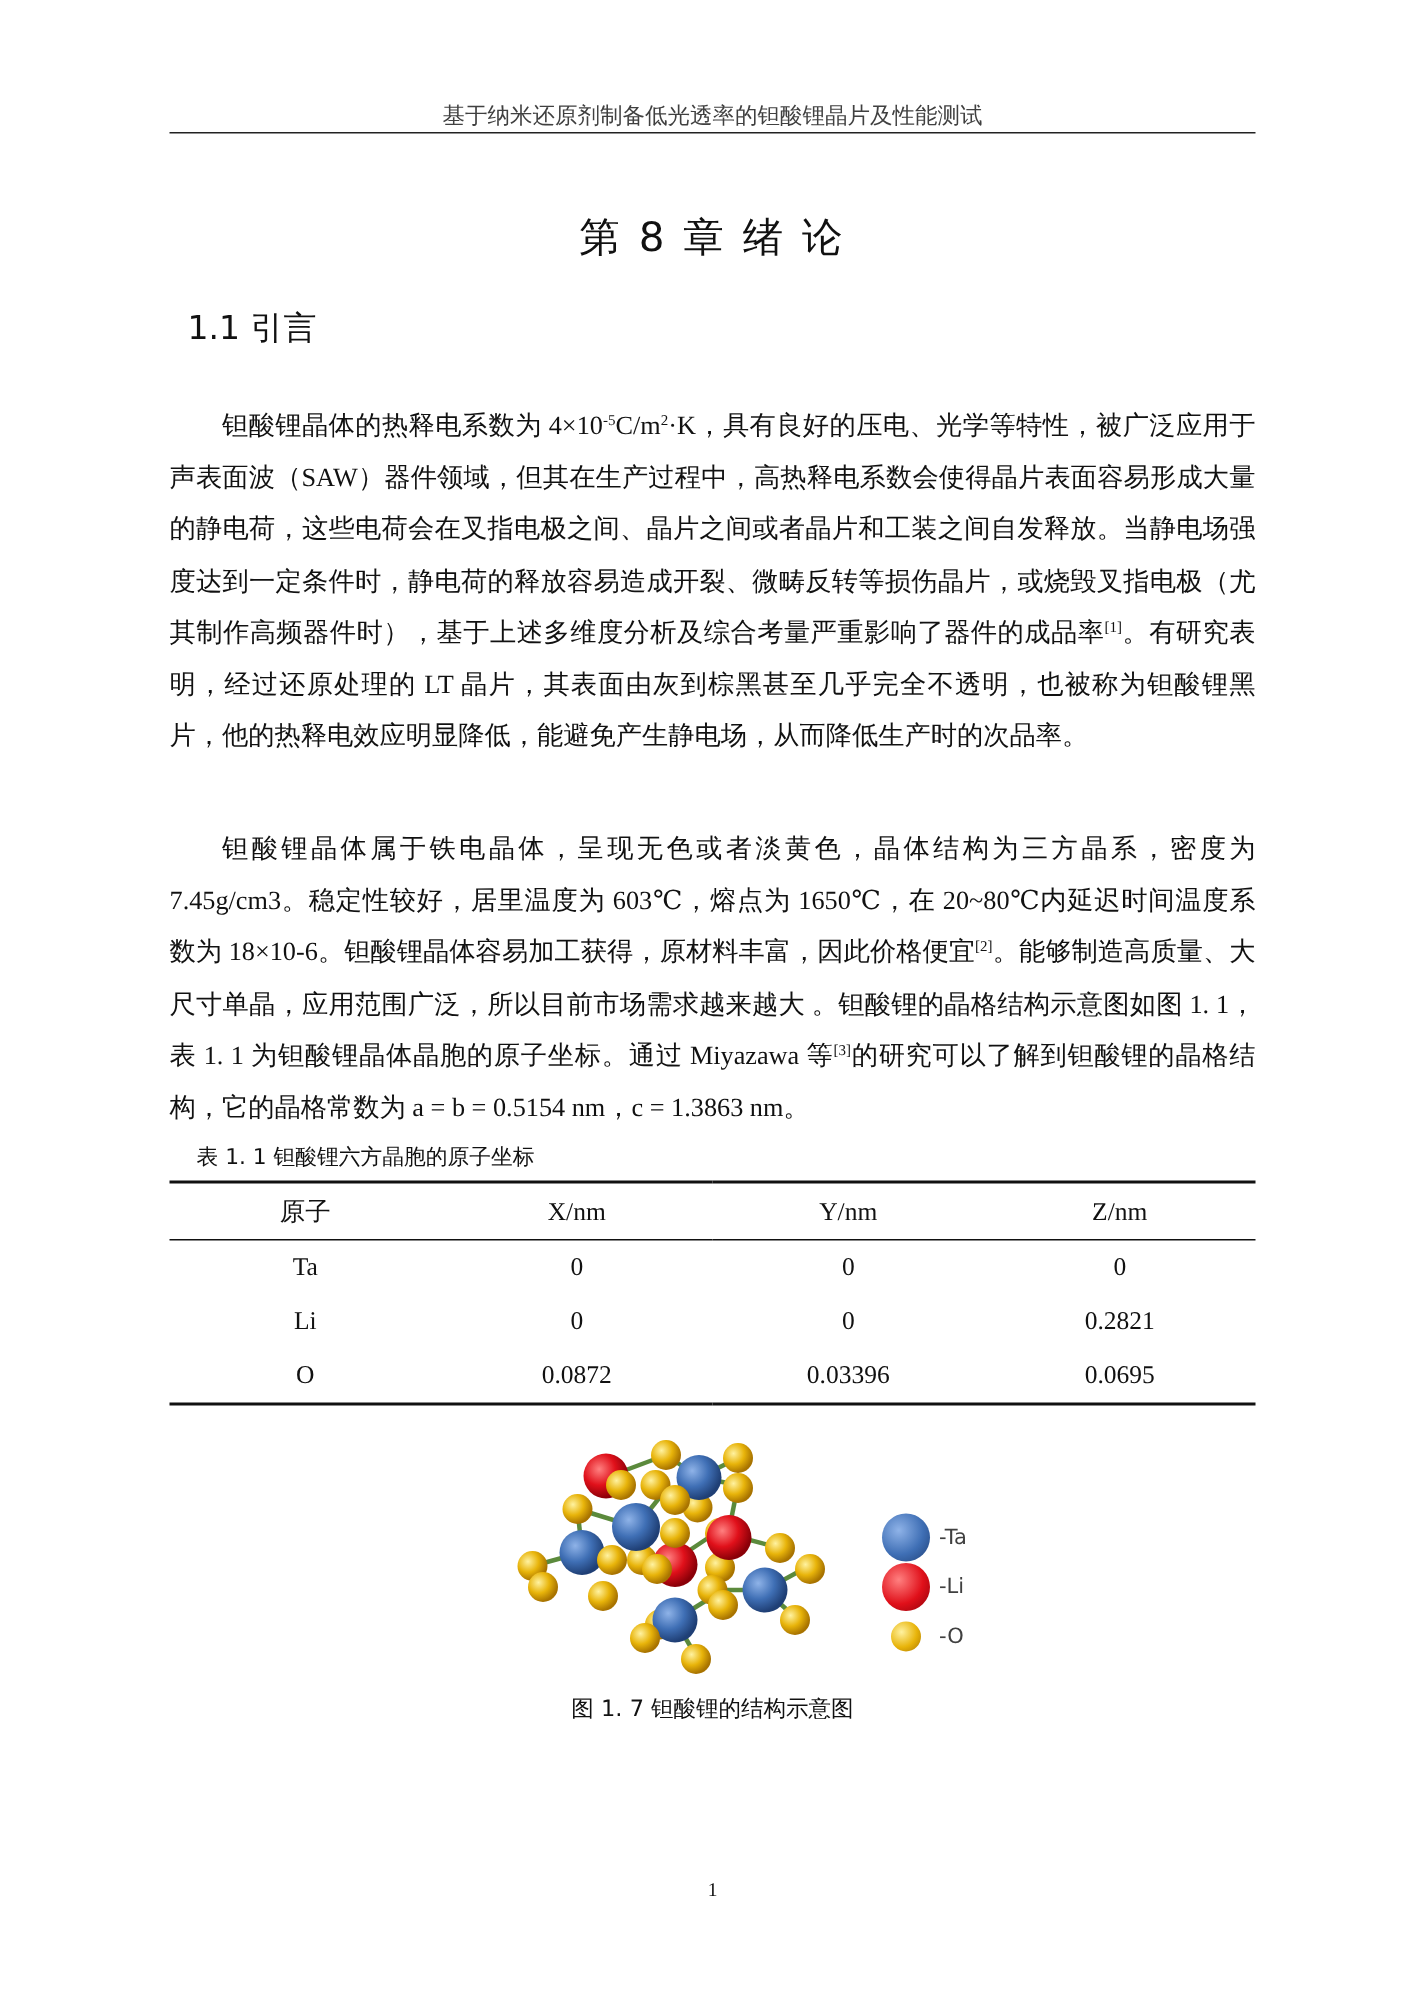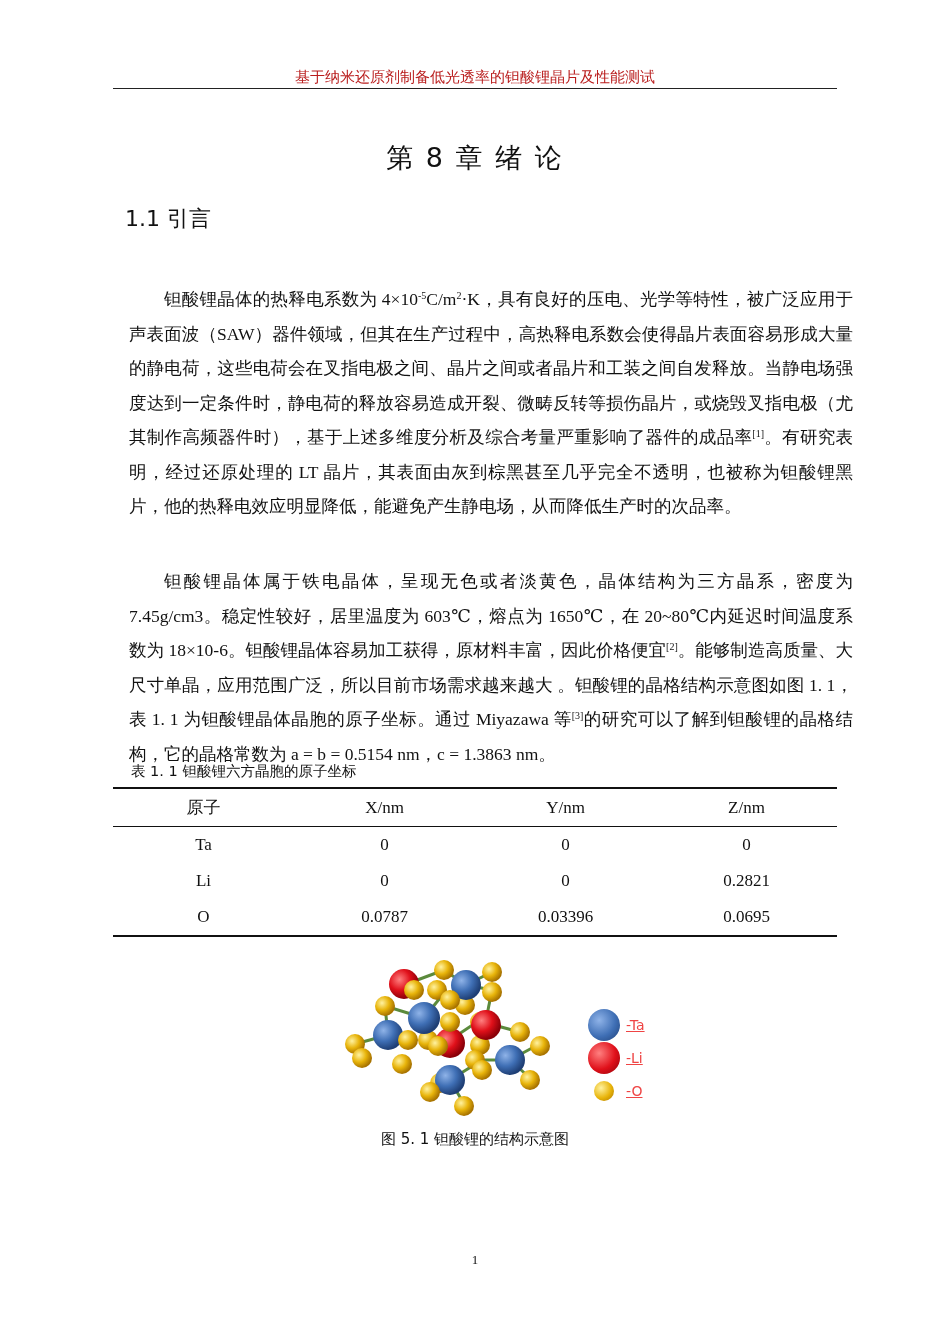--- a/index.html
+++ b/index.html
@@ -1,42 +1,42 @@
 <!DOCTYPE html>
 <html><head>
 <meta charset="utf-8">
 <style>
   html, body { margin: 0; padding: 0; background: #ffffff; }
   body { width: 950px; height: 1344px; position: relative; overflow: hidden;
          font-family: "Liberation Serif", "DejaVu Serif", serif; color: #111; }
   .header { position: absolute; left: 113px; top: 68px; width: 724px; text-align: center;
-            font-size: 15px; color: #b91c1c; }
+            font-size: 15px; color: #404040; }
   .header-rule { position: absolute; left: 113px; top: 88px; width: 724px; height: 0;
                  border-top: 1.5px solid #222; }
   .chapter-title { position: absolute; left: 113px; top: 140px; width: 724px; text-align: center;
                    font-size: 27px; letter-spacing: 2px; font-family: "DejaVu Sans", sans-serif; font-weight: 400; }
   .section-title { position: absolute; left: 113px; top: 204px; font-size: 22px;
                    font-family: "DejaVu Sans", sans-serif; margin-left: 12px; }
   .para { position: absolute; left: 113px; width: 724px; font-size: 17.5px; line-height: 34.5px;
-          text-align: justify; text-indent: 35px; margin: 16px; }
+          text-align: justify; text-indent: 35px; margin: 0; }
   .p1 { top: 266px; }
   .p2 { top: 548px; }
   sup { font-size: 10px; line-height: 0; vertical-align: 6px; }
   .table-caption { position: absolute; left: 131px; top: 762px; width: 724px; text-align: left;
                    font-size: 14.5px; font-family: "DejaVu Sans", sans-serif; }
   table.coords { position: absolute; left: 113px; top: 787px; width: 724px; border-collapse: collapse;
                  font-size: 17px; }
   table.coords thead tr { border-top: 2.5px solid #111; border-bottom: 1px solid #111; }
   table.coords tbody tr:last-child { border-bottom: 2.5px solid #111; }
   table.coords th, table.coords td { font-weight: 400; text-align: center; height: 36px; padding: 0; width: 25%; }
   table.coords th { height: 37px; }
   .figure { position: absolute; left: 340px; top: 960px; width: 330px; height: 160px; }
   .legend { position: absolute; left: 588px; top: 1008px; }
   .legend-item { display: flex; align-items: center; height: 33px; font-family: "DejaVu Sans", sans-serif;
-                 font-size: 14px; color: #ef4444; text-decoration: underline; }
+                 font-size: 14px; color: #404040; }
   .legend-dot { border-radius: 50%; margin-right: 6px; }
   .fig-caption { position: absolute; left: 113px; top: 1130px; width: 724px; text-align: center;
                  font-size: 15px; font-family: "DejaVu Sans", sans-serif; }
   .page-number { position: absolute; left: 113px; top: 1252px; width: 724px; text-align: center; font-size: 13px; }
 </style>
 </head>
 <body>
 
 <div class="header">基于纳米还原剂制备低光透率的钽酸锂晶片及性能测试</div>
 <div class="header-rule"></div>
@@ -66,21 +66,21 @@
       <td>0</td>
     </tr>
     <tr>
       <td>Li</td>
       <td>0</td>
       <td>0</td>
       <td>0.2821</td>
     </tr>
     <tr>
       <td>O</td>
-      <td>0.0787</td>
+      <td>0.0872</td>
       <td>0.03396</td>
       <td>0.0695</td>
     </tr>
   </tbody>
 </table>
 
 <div class="figure">
   <svg width="230" height="160" viewBox="0 0 230 160">
     <defs>
       <radialGradient id="gTa" cx="35%" cy="35%" r="65%">
@@ -167,15 +167,15 @@
   <div class="legend-item">
     <span class="legend-dot" style="width:32px;height:32px;background:radial-gradient(circle at 35% 35%, #ff8080, #e0101a 55%, #8a0008);"></span>
     <span>-Li</span>
   </div>
   <div class="legend-item">
     <span class="legend-dot" style="width:20px;height:20px;margin:0 12px 0 6px;background:radial-gradient(circle at 35% 35%, #fff2a0, #e8b40a 55%, #a87300);"></span>
     <span>-O</span>
   </div>
 </div>
 
-<div class="fig-caption">图 5. 1 钽酸锂的结构示意图</div>
+<div class="fig-caption">图 1. 7 钽酸锂的结构示意图</div>
 
 <div class="page-number">1</div>
 
 </body></html>

